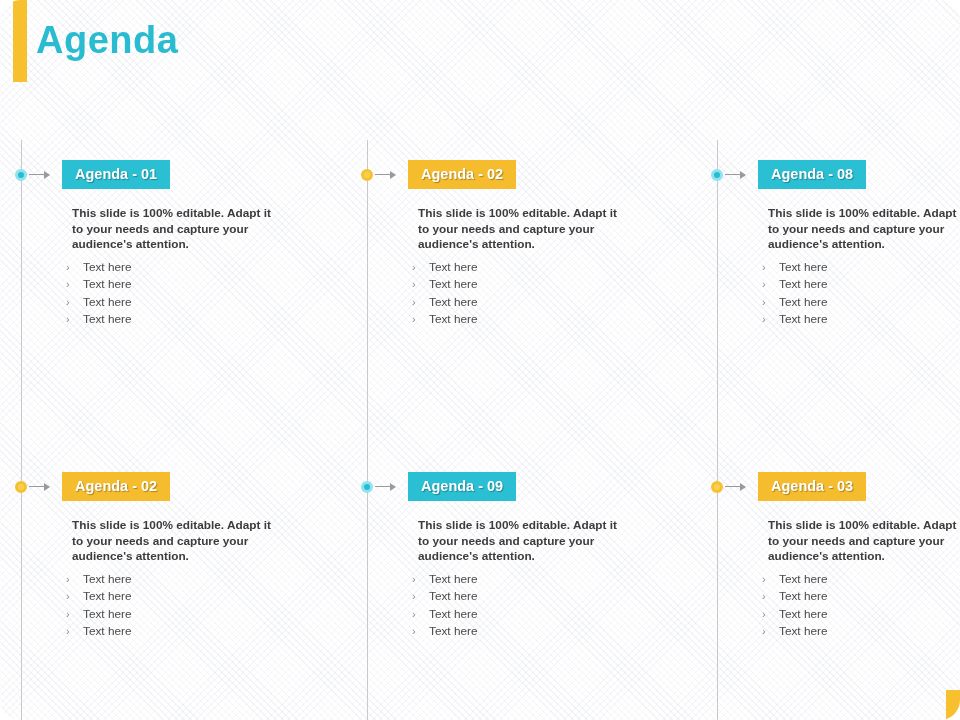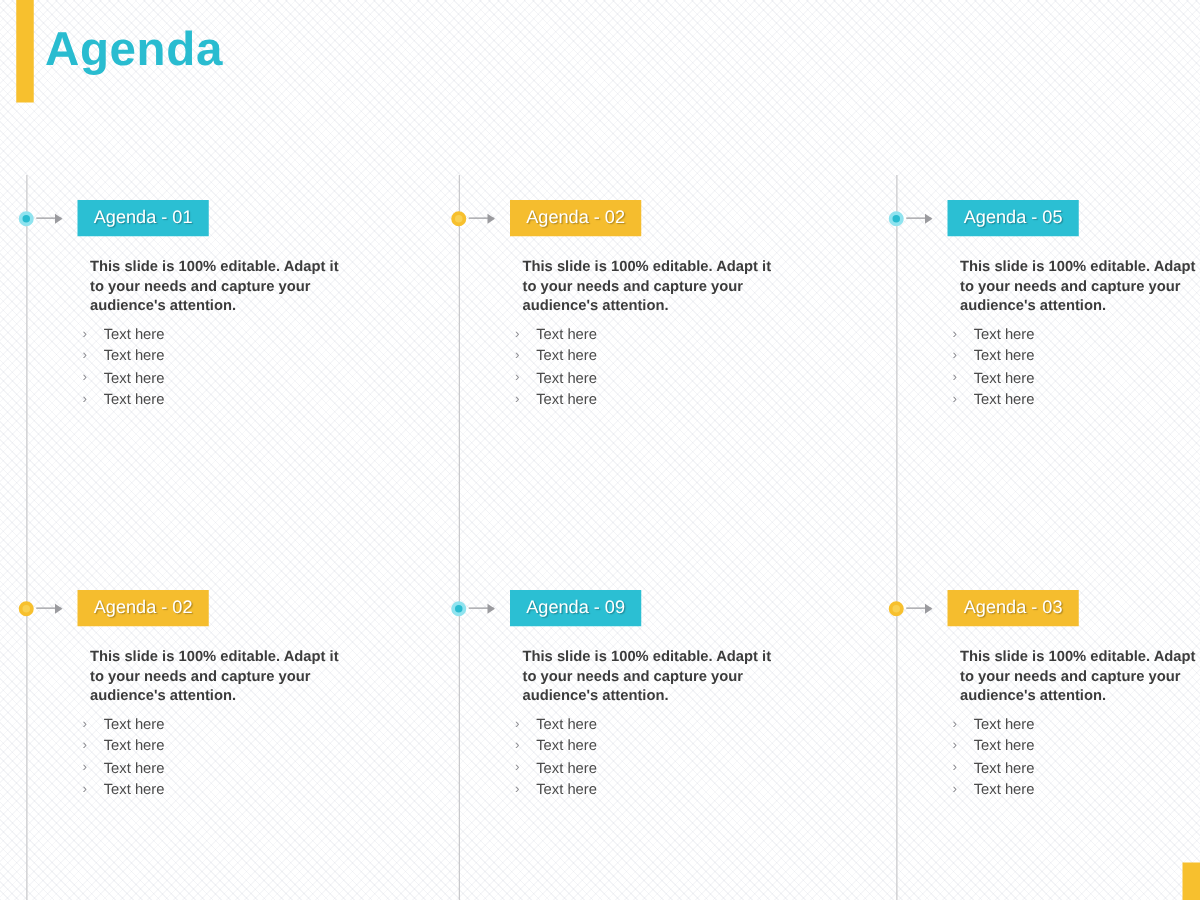--- a/index.html
+++ b/index.html
@@ -24,20 +24,21 @@
         rgba(120,130,160,0.085) 0px,
         rgba(120,130,160,0.085) 1px,
         rgba(255,255,255,0) 1px,
         rgba(255,255,255,0) 5px),
       repeating-linear-gradient(-45deg,
         rgba(120,130,160,0.06) 0px,
         rgba(120,130,160,0.06) 1px,
         rgba(255,255,255,0) 1px,
         rgba(255,255,255,0) 5px);
     overflow: hidden;
+    border-radius: 20px;
   }
 
   
   .title-bar {
     position: absolute;
     left: 13px;
     top: 0px;
     width: 14px;
     height: 82px;
     background: #f7c02e;
@@ -129,21 +130,21 @@
 
   
   .chip {
     position: absolute;
     left: 47px;
     top: 0px;
     height: 29px;
     line-height: 29px;
     padding: 0 13px;
     font-size: 14.5px;
-    font-weight: normal;
+    font-weight: bold;
     color: #ffffff;
     text-shadow: 1px 1px 1px rgba(0,0,0,0.30);
     white-space: nowrap;
     box-sizing: border-box;
   }
   .chip.teal   { background: #2bbfd3; }
   .chip.yellow { background: #f5bd2e; }
 
   
   .desc {
@@ -255,21 +256,21 @@
       <li><span class="chev">›</span><span>Text here</span></li>
     </ul>
   </div>
 
   <div class="item" style="left:711px; top:160px;">
     <div class="connector">
       <div class="marker teal"></div>
       <div class="arrow-line"></div>
       <div class="arrow-head"></div>
     </div>
-    <div class="chip teal">Agenda - 05</div>
+    <div class="chip teal">Agenda - 08</div>
     <div class="desc">This slide is 100% editable. Adapt it to your needs and capture your audience's attention.</div>
     <ul class="bullets">
       <li><span class="chev">›</span><span>Text here</span></li>
       <li><span class="chev">›</span><span>Text here</span></li>
       <li><span class="chev">›</span><span>Text here</span></li>
       <li><span class="chev">›</span><span>Text here</span></li>
     </ul>
   </div>
 
   <div class="item" style="left:711px; top:472px;">

